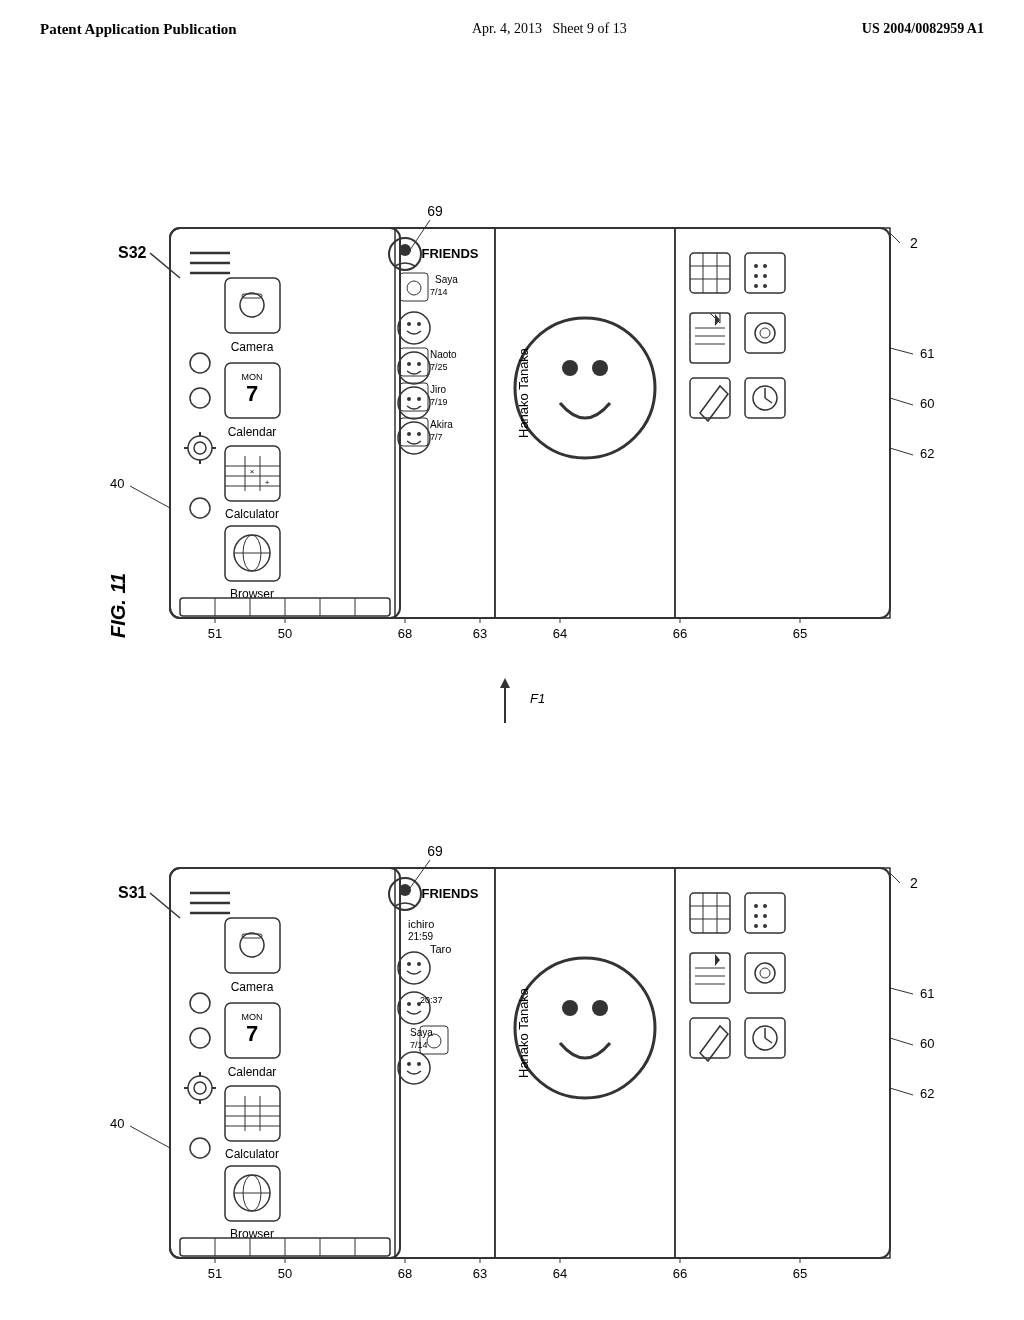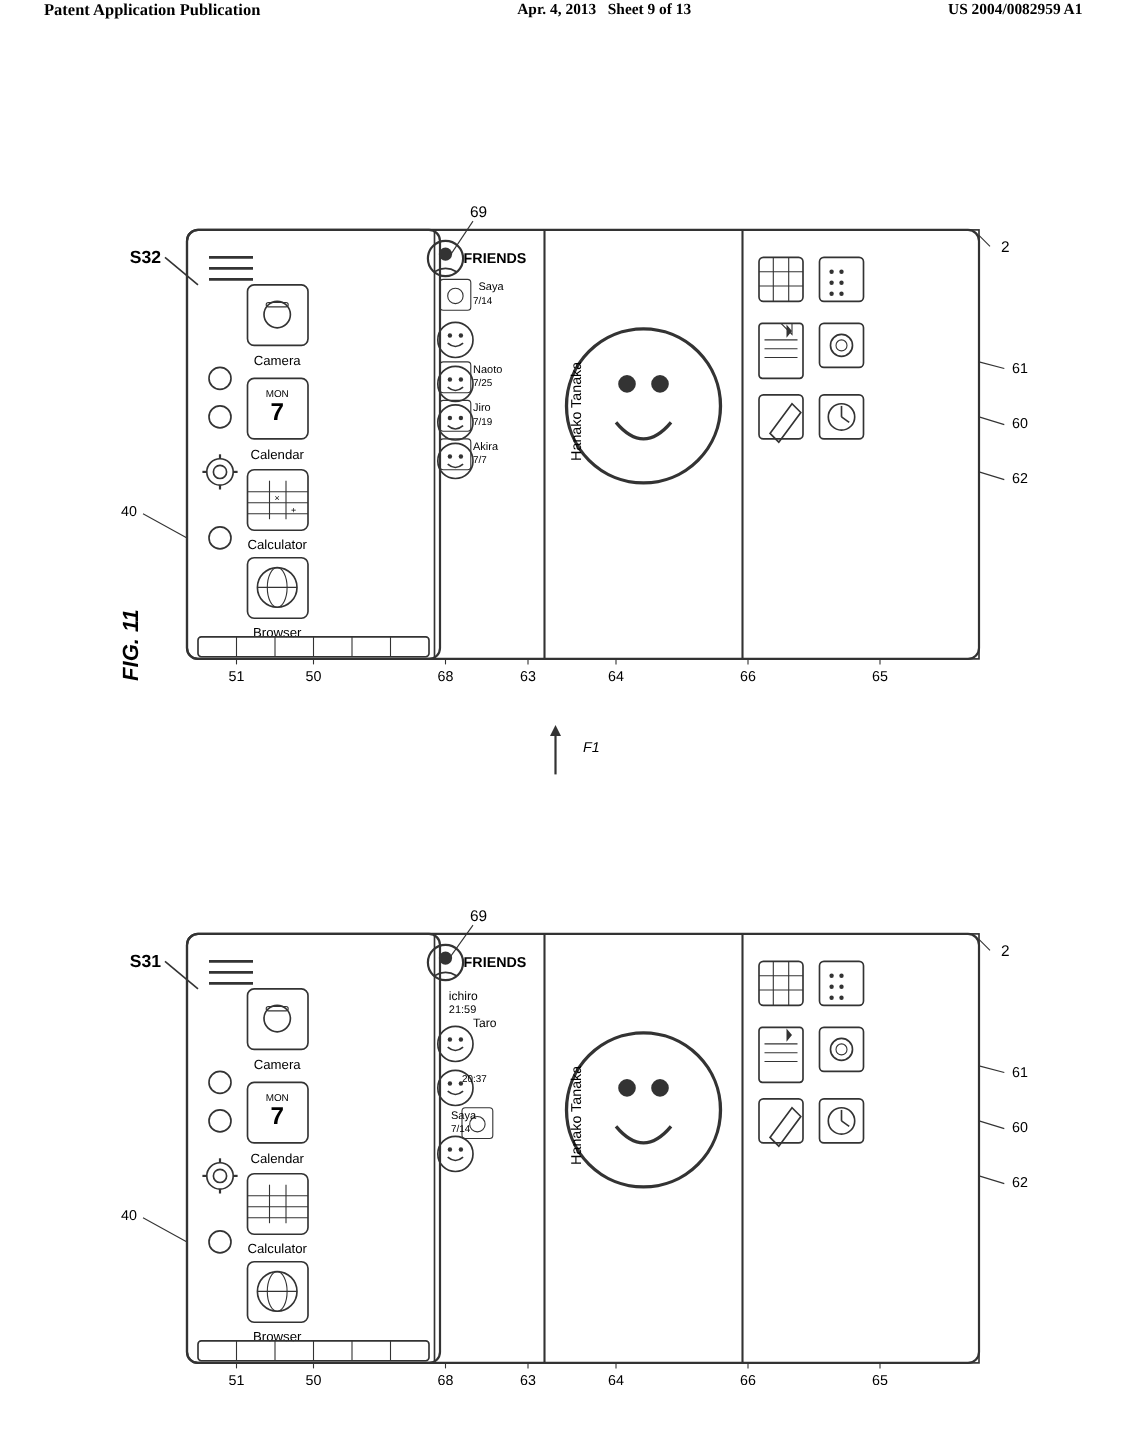--- a/index.html
+++ b/index.html
@@ -9,31 +9,30 @@
       background: #fff;
       font-family: 'Times New Roman', serif;
       position: relative;
     }
 
     
     .header {
       display: flex;
       justify-content: space-between;
       align-items: flex-start;
-      padding: 2px 40px 0 40px;
+      padding: 21px 40px 0 40px;
       border-bottom: none;
     }
     .header-left {
       font-size: 15px;
       font-weight: bold;
     }
     .header-center {
       font-size: 14px;
       text-align: left;
-      font-weight: bold;
     }
     .header-right {
       font-size: 14px;
       font-weight: bold;
     }
 
     
     .main-content {
       padding: 20px 40px;
       position: relative;

